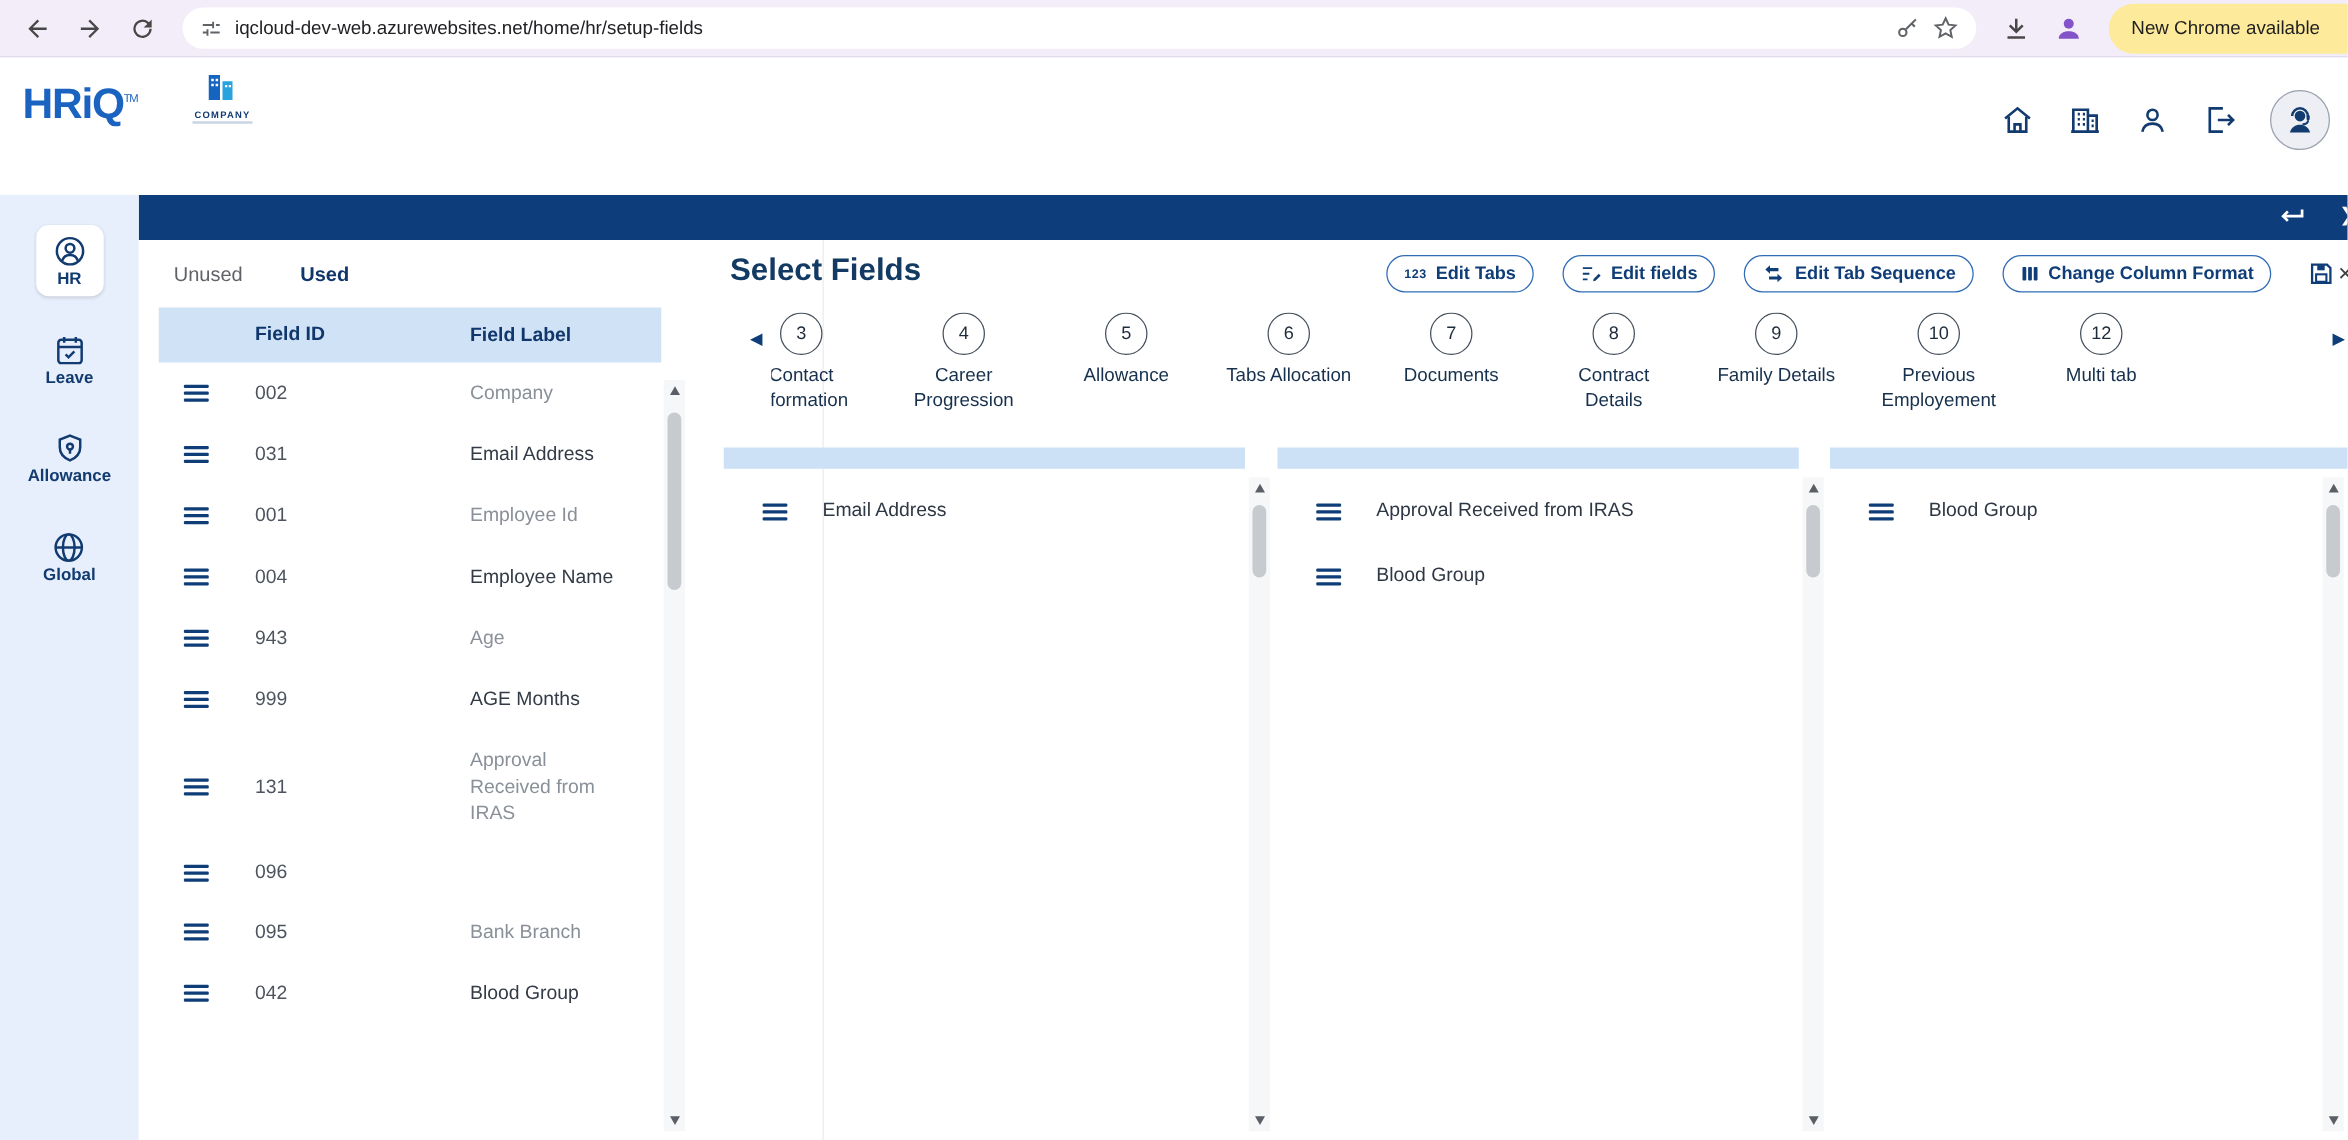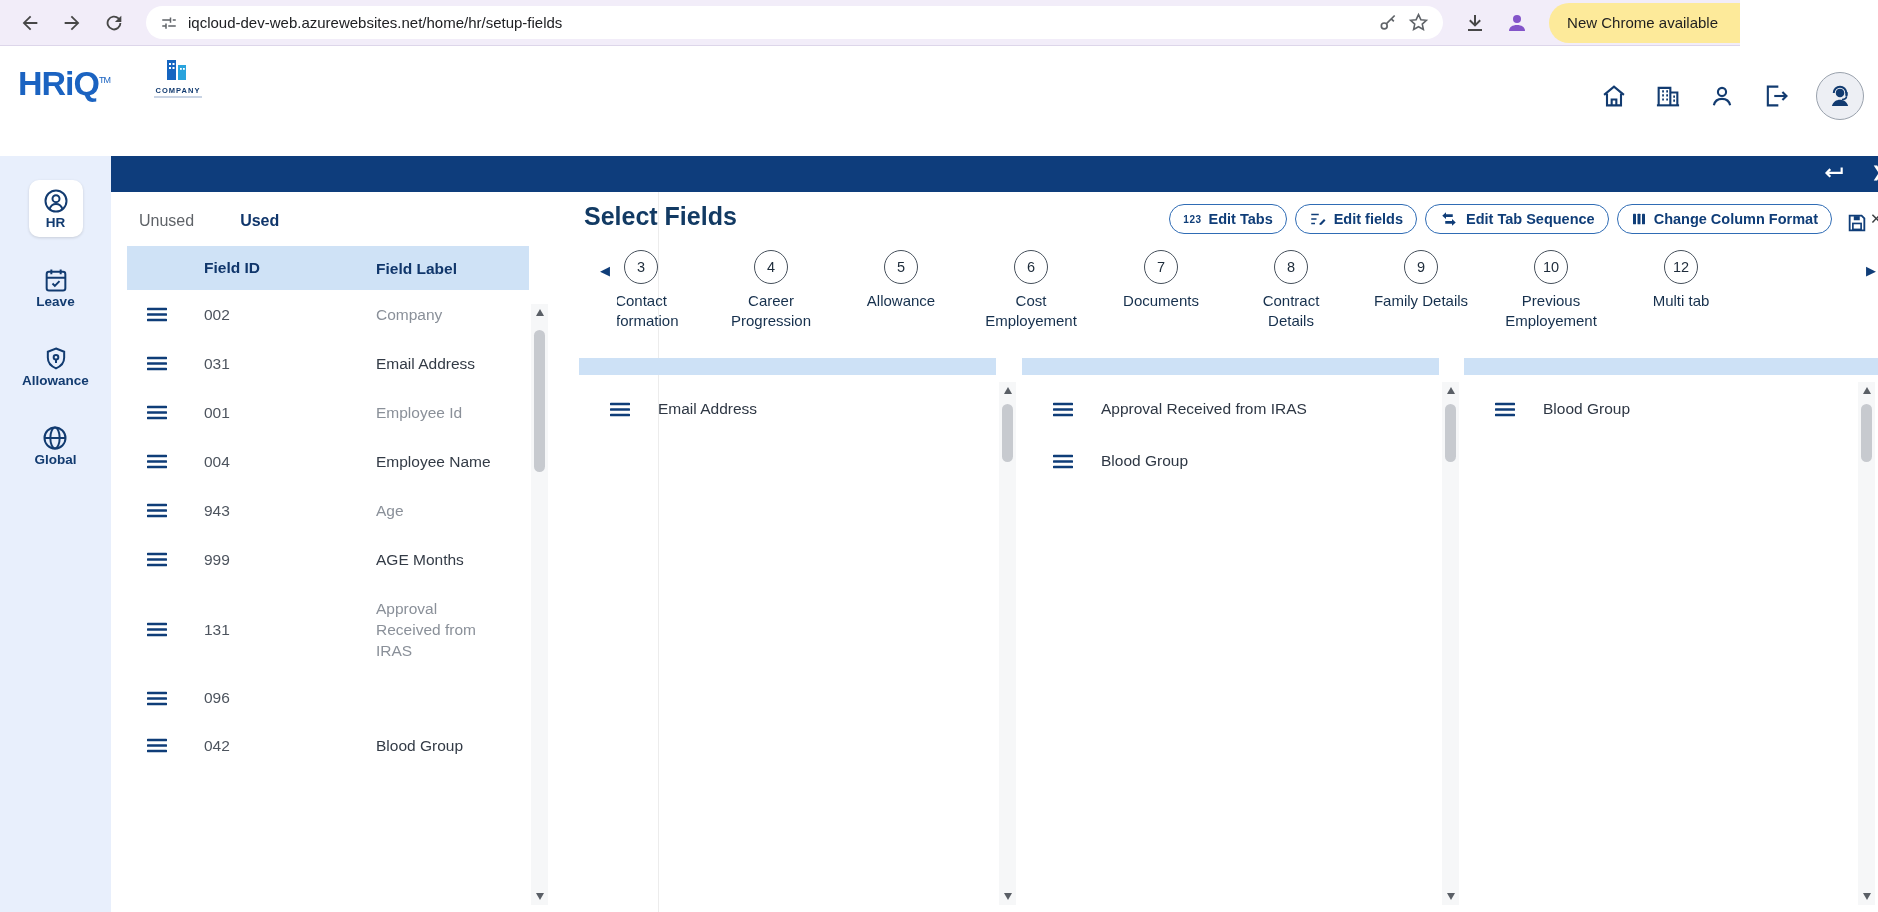--- a/index.html
+++ b/index.html
@@ -1,20 +1,20 @@
 <!DOCTYPE html>
 <html><head>
 <meta charset="utf-8">
 <style>
   * { box-sizing: border-box; }
   html,body { margin:0; padding:0; width:1878px; height:912px; overflow:hidden;
               background:#fff; font-family:"Liberation Sans", sans-serif; }
 
   
-  .browser { position:absolute; left:0; top:0; width:1740px; height:46px;
+  .browser { position:absolute; left:0; top:0; width:1878px; height:46px;
              background:#f2edf9; border-bottom:1px solid #ddd6ea;
              display:flex; align-items:center; gap:6px; padding:0 0 0 12px;justify-content:center; }
   .nav-ic { width:36px; height:36px; border-radius:50%; display:flex;
             align-items:center; justify-content:center; flex:0 0 auto; cursor:pointer; }
   .omnibox { flex:1; height:33px; background:#fff; border-radius:17px;
              display:flex; align-items:center; gap:10px; padding:0 14px; margin:0 8px; }
   .omnibox .url { flex:1; font-size:15px; color:#202124; white-space:nowrap; overflow:hidden; }
   .update-pill { height:40px; background:#fdea9a; border-radius:20px 0 0 20px;
                  display:flex; align-items:center; padding:0 22px 0 18px;
                  font-size:15px; color:#1f1f1f; margin-left:8px; white-space:nowrap; cursor:pointer; }
@@ -73,21 +73,21 @@
   .sb-thumb { position:absolute; left:3px; width:11px; border-radius:6px; background:#c7cacf; cursor:pointer; }
   #lp-scroll { left:531px; top:304px; height:601px; }
   #lp-scroll .sb-thumb { top:26px; height:142px; }
   .vscroll { top:382px; height:523px; }
   .vscroll .sb-thumb { top:22px; height:58px; }
   #vs1 { left:999px; } #vs2 { left:1442px; } #vs3 { left:1858px; }
 
   
   .select-title { position:absolute; left:584px; top:202px; font-size:25px;
                   font-weight:700; color:#123a63; }
-  .actions { position:absolute; top:204px; right:10px; display:flex; align-items:flex-end; gap:8px; }
+  .actions { position:absolute; top:204px; right:10px; display:flex; align-items:center; gap:23px; }
   .act-btn { height:30px; border:1.5px solid #2f6cb5; border-radius:15px; background:#fff;
              color:#0f3d78; font-weight:700; font-size:14.5px; display:flex; align-items:center;
              gap:7px; padding:0 13px; cursor:pointer; font-family:inherit; }
   .ic123 { font-size:10px; font-weight:700; letter-spacing:.5px; }
   .save-ic { margin-left:6px; cursor:pointer; display:flex; }
   .edge-close { position:absolute; left:1870px; top:210px; font-size:15px; color:#3c4043; cursor:pointer; }
 
   .tab-chevron-left { position:absolute; left:600px; top:263px; color:#0f3d78; font-size:13px; cursor:pointer; }
   .tab-chevron-right { position:absolute; left:1866px; top:263px; color:#0f3d78; font-size:13px; cursor:pointer; }
   .tabstrip { position:absolute; left:617px; top:250px; width:1241px; height:102px;
@@ -350,20 +350,29 @@
           <span class="col-label">Approval Received from IRAS</span>
         </div>
         <div class="lp-row">
           <span class="col-drag">
             <svg width="20" height="15" viewBox="0 0 20 15">
               <path d="M1 2h18M1 7.5h18M1 13h18" stroke="#0f3d78" stroke-width="2.6" stroke-linecap="round"></path>
             </svg>
           </span>
           <span class="col-id">096</span>
         </div>
+        <div class="lp-row muted">
+          <span class="col-drag">
+            <svg width="20" height="15" viewBox="0 0 20 15">
+              <path d="M1 2h18M1 7.5h18M1 13h18" stroke="#0f3d78" stroke-width="2.6" stroke-linecap="round"></path>
+            </svg>
+          </span>
+          <span class="col-id">095</span>
+          <span class="col-label">Bank Branch</span>
+        </div>
         <div class="lp-row">
           <span class="col-drag">
             <svg width="20" height="15" viewBox="0 0 20 15">
               <path d="M1 2h18M1 7.5h18M1 13h18" stroke="#0f3d78" stroke-width="2.6" stroke-linecap="round"></path>
             </svg>
           </span>
           <span class="col-id">042</span>
           <span class="col-label">Blood Group</span>
         </div>
       </div>
@@ -428,21 +437,21 @@
     <div class="tab-item">
       <span class="tab-circle">4</span>
       <span class="tab-label">Career Progression</span>
     </div>
     <div class="tab-item">
       <span class="tab-circle">5</span>
       <span class="tab-label">Allowance</span>
     </div>
     <div class="tab-item">
       <span class="tab-circle">6</span>
-      <span class="tab-label">Cost Employement</span>
+      <span class="tab-label">Tabs Allocation</span>
     </div>
     <div class="tab-item">
       <span class="tab-circle">7</span>
       <span class="tab-label">Documents</span>
     </div>
     <div class="tab-item">
       <span class="tab-circle">8</span>
       <span class="tab-label">Contract Details</span>
     </div>
     <div class="tab-item">

